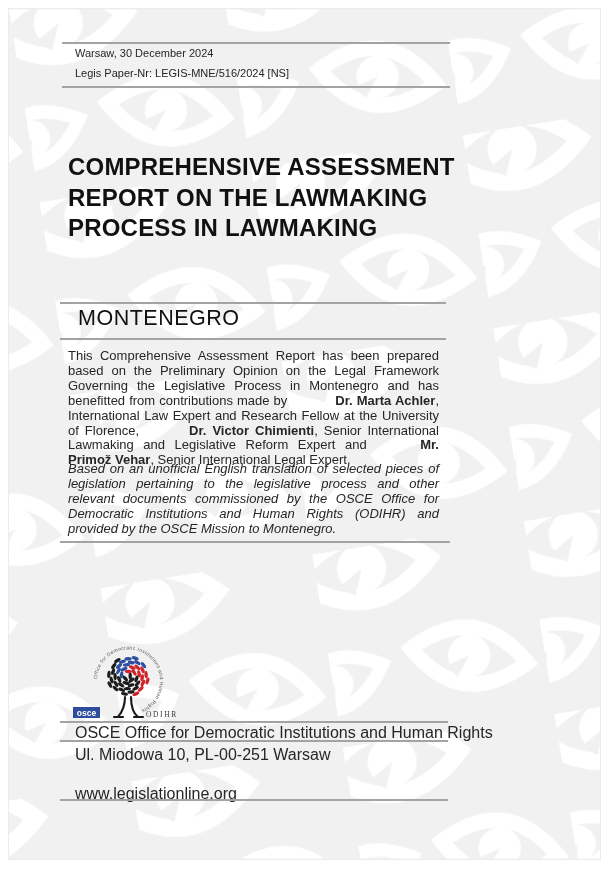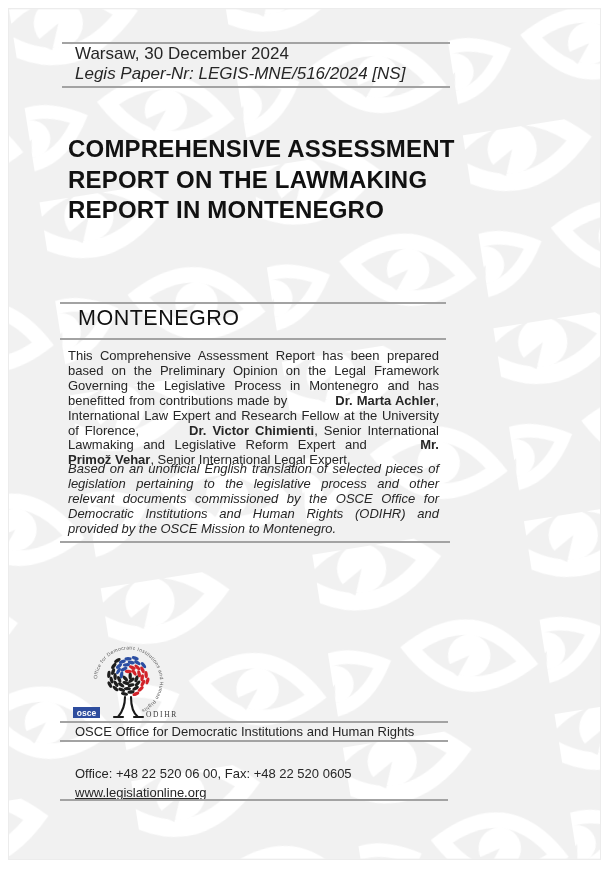--- a/index.html
+++ b/index.html
@@ -10,27 +10,27 @@
   *{margin:0;padding:0;box-sizing:border-box;}
   html,body{background:#ffffff;}
   body{font-family:"Liberation Sans",sans-serif;color:var(--text);}
   .canvas{position:relative;width:609px;height:880px;background:#ffffff;overflow:hidden;}
   .page{position:absolute;left:8px;top:8px;width:593px;height:852px;background:var(--wm-bg);border:1px solid #ececec;}
   .watermark{position:absolute;left:0;top:0;width:100%;height:100%;display:block;}
   .wmf{fill:var(--wm-fg);}
   .wmb{fill:var(--wm-bg);}
   .abs{position:absolute;}
   .rule{position:absolute;height:2px;background:var(--rule);}
-  .small-text{font-size:17px;line-height:17px;color:var(--text);}
+  .small-text{font-size:11px;line-height:17px;color:var(--text);}
   .doc-title{font-size:24px;font-weight:bold;color:var(--title);line-height:30.5px;letter-spacing:0.2px;}
   .country{font-size:21.5px;font-weight:normal;color:var(--title);letter-spacing:0.5px;}
   .para{font-size:13px;line-height:14.9px;text-align:justify;color:var(--text);}
   .para .b{font-weight:bold;margin-left:44px;}
   .para .i{}
-  .footer-line{font-size:13px;color:var(--text);}
+  .footer-line{font-size:16px;color:var(--text);}
   .site-link{color:var(--text);text-decoration:underline;text-align:center;}
   .ring-text{font-size:5px;fill:#5a5a5a;letter-spacing:0.35px;font-family:"Liberation Sans",sans-serif;}
   .osce-word{font-size:8.5px;font-weight:bold;fill:#ffffff;font-family:"Liberation Sans",sans-serif;}
   .odihr-word{font-size:7.5px;fill:#3a3a3a;letter-spacing:1.6px;font-family:"Liberation Serif",serif;}
 </style>
 </head>
 <body>
 
 <div class="canvas">
 
@@ -49,27 +49,27 @@
           <use href="#eye" transform="translate(-66,112) rotate(-14) scale(0.72)"></use>
           <use href="#eye" transform="translate(128,-50) rotate(-20) scale(0.7)"></use>
         </pattern>
       </defs>
       <rect width="593" height="852" fill="url(#eyes)"></rect>
     </svg>
   </div>
 
   <div class="rule" style="left:62px;top:42px;width:388px;"></div>
   <div class="abs small-text" style="left:75px;top:45px;">Warsaw, 30 December 2024</div>
-  <div class="abs small-text" style="left:75px;top:65px;font-style:italic;">Legis Paper-Nr: LEGIS-MNE/516/2024 [NS]</div>
+  <div class="abs small-text" style="left:75px;top:65px;">Legis Paper-Nr: LEGIS-MNE/516/2024 [NS]</div>
   <div class="rule" style="left:62px;top:86px;width:388px;"></div>
 
-  <div class="abs doc-title" style="left:68px;top:134px;width:420px;">
+  <div class="abs doc-title" style="left:68px;top:152px;width:420px;">
     <div>COMPREHENSIVE ASSESSMENT</div>
     <div>REPORT ON THE LAWMAKING</div>
-    <div>REPORT IN MONTENEGRO</div>
+    <div>PROCESS IN LAWMAKING</div>
   </div>
 
   <div class="rule" style="left:60px;top:302px;width:386px;"></div>
   <div class="abs country" style="left:78px;top:306px;">MONTENEGRO</div>
   <div class="rule" style="left:60px;top:338px;width:386px;"></div>
 
   <div class="abs para" style="left:68px;top:349px;width:371px;"><span>This Comprehensive Assessment Report has been prepared based on the </span><span class="i">Preliminary Opinion on the Legal Framework Governing the Legislative Process in Montenegro</span><span> and has benefitted from contributions made by </span><span class="b">Dr. Marta Achler</span><span>, International Law Expert and Research Fellow at the University of Florence, </span><span class="b">Dr. Victor Chimienti</span><span>, Senior International Lawmaking and Legislative Reform Expert and </span><span class="b">Mr. Primož Vehar</span><span>, Senior International Legal Expert.</span></div>
   <div class="abs para" style="left:68px;top:462px;width:371px;font-style:italic;"><span>Based on an unofficial English translation of selected pieces of legislation pertaining to the legislative process and other relevant documents commissioned by the OSCE Office for Democratic Institutions and Human Rights (ODIHR) and provided by the OSCE Mission to Montenegro.</span></div>
   <div class="rule" style="left:60px;top:541px;width:390px;"></div>
 
@@ -135,17 +135,17 @@
       <path d="M64,76 L73,76"></path>
     </g>
     <rect x="3" y="66" width="27" height="11" fill="var(--osce-blue)"></rect>
     <text x="16.5" y="75" text-anchor="middle" class="osce-word">osce</text>
     <text x="76" y="76" class="odihr-word">ODIHR</text>
   </svg>
 
   <div class="rule" style="left:60px;top:721px;width:388px;"></div>
   <div class="abs footer-line" style="left:75px;top:724px;">OSCE Office for Democratic Institutions and Human Rights</div>
   <div class="rule" style="left:60px;top:740px;width:388px;"></div>
-  <div class="abs footer-line" style="left:75px;top:766px;">Office: +48 22 520 06 00, Fax: +48 22 520 0605</div>
+  <div class="abs footer-line" style="left:75px;top:746px;">Ul. Miodowa 10, PL-00-251 Warsaw</div>
   <a class="abs footer-line site-link" style="left:75px;top:785px;" href="#">www.legislationline.org</a>
   <div class="rule" style="left:60px;top:799px;width:388px;"></div>
 
 </div>
 
 </body></html>

